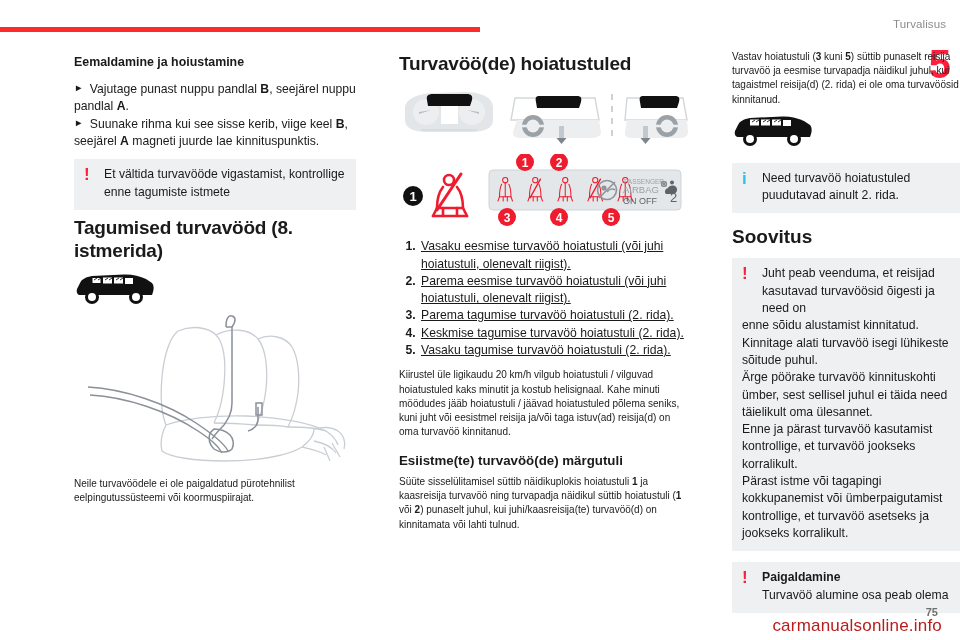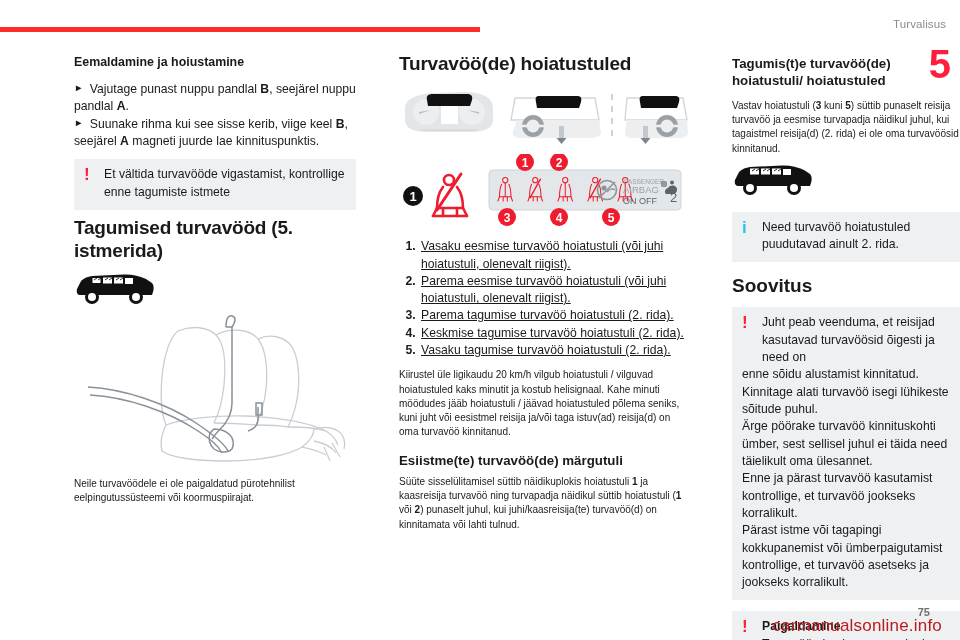--- a/index.html
+++ b/index.html
@@ -165,21 +165,21 @@
   .watermark {
     position: absolute;
     right: 18px;
     bottom: 4px;
     font-size: 17px;
     color: #b91c1c;
     letter-spacing: .2px;
   }
   .folio {
     position: absolute;
-    right: 30px;
+    right: 22px;
     bottom: 22px;
     font-size: 11px;
     font-weight: bold;
     color: #6f6f6f;
     padding-left: 24px;
   }
 </style>
 </head>
 <body>
 
@@ -203,21 +203,21 @@
     <p class="bullet-line">
       <span class="arrow">►</span>
       <span>Suunake rihma kui see sisse kerib, viige keel </span><b>B</b><span>, seejärel </span><b>A</b><span> magneti juurde lae kinnituspunktis.</span>
     </p>
 
     <div class="note">
       <span class="glyph warn">!</span>
       <div class="first-lines">Et vältida turvavööde vigastamist, kontrollige enne tagumiste istmete</div>
     </div>
 
-    <h1 class="main-head">Tagumised turvavööd (5. istmerida)</h1>
+    <h1 class="main-head">Tagumised turvavööd (8. istmerida)</h1>
 
     <div class="van-icon">
       <svg width="82" height="34" viewBox="0 0 82 34" aria-hidden="true">
         <path d="M6 22 C4 22 2 20 3 16 L6 10 C8 6 12 4 18 3 L50 1.5 C58 1.2 66 3 72 6 L78 10 C80 12 80 16 79 19 L78 22 Z" fill="#111"></path>
         <rect x="18" y="4.5" width="9" height="6" fill="#fff"></rect>
         <rect x="29" y="4.5" width="9" height="6" fill="#fff"></rect>
         <rect x="40" y="4.5" width="9" height="6" fill="#fff"></rect>
         <rect x="51" y="5" width="8" height="6" fill="#fff"></rect>
         <rect x="18" y="4.5" width="9" height="6" fill="none" stroke="#111" stroke-width="1"></rect>
         <path d="M20 7 l3 -2 M24 7 l3 -2" stroke="#111" stroke-width="0.9"></path>
@@ -413,21 +413,20 @@
 
     <h2 class="section-head">Esiistme(te) turvavöö(de) märgutuli</h2>
 
     <p class="body">
       <span>Süüte sisselülitamisel süttib näidikuplokis hoiatustuli </span><b>1</b><span> ja kaasreisija turvavöö ning turvapadja näidikul süttib hoiatustuli (</span><b>1</b><span> või </span><b>2</b><span>) punaselt juhul, kui juhi/kaasreisija(te) turvavöö(d) on kinnitamata või lahti tulnud.</span>
     </p>
   </div>
 
   <div class="col col-3">
 
-    <h2 class="sub-head" style="font-size:13.3px;">Tagumis(t)e turvavöö(de) hoiatustuli/ hoiatustuled</h2>
 
     <p class="body">
       <span>Vastav hoiatustuli (</span><b>3</b><span> kuni </span><b>5</b><span>) süttib punaselt reisija turvavöö ja eesmise turvapadja näidikul juhul, kui tagaistmel reisija(d) (2. rida) ei ole oma turvavöösid kinnitanud.</span>
     </p>
 
     <div class="van-icon" style="margin-top:8px;margin-bottom:10px;">
       <svg width="82" height="34" viewBox="0 0 82 34" aria-hidden="true">
         <path d="M6 22 C4 22 2 20 3 16 L6 10 C8 6 12 4 18 3 L50 1.5 C58 1.2 66 3 72 6 L78 10 C80 12 80 16 79 19 L78 22 Z" fill="#111"></path>
         <rect x="18" y="4.5" width="9" height="6" fill="#fff"></rect>
         <rect x="29" y="4.5" width="9" height="6" fill="#fff"></rect>

